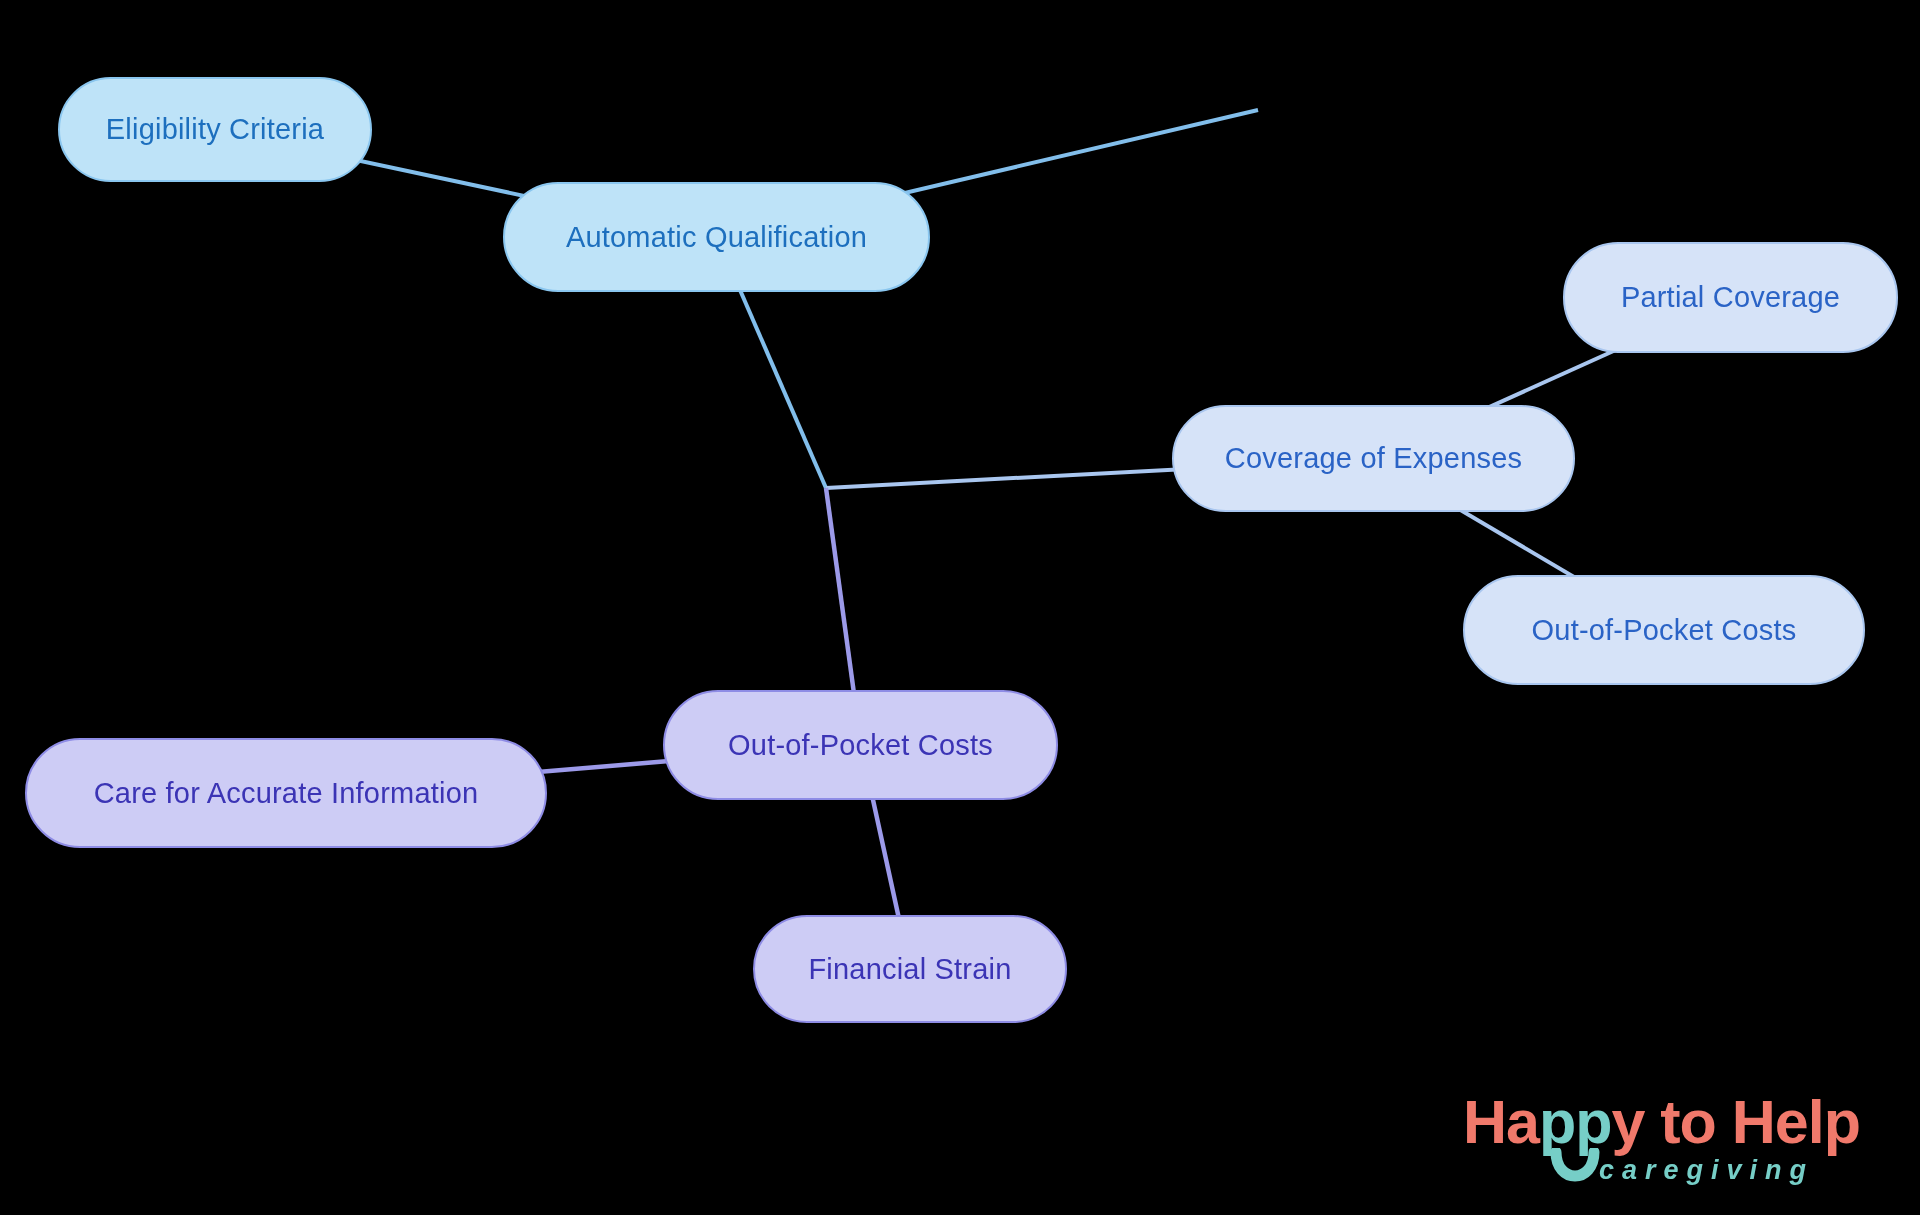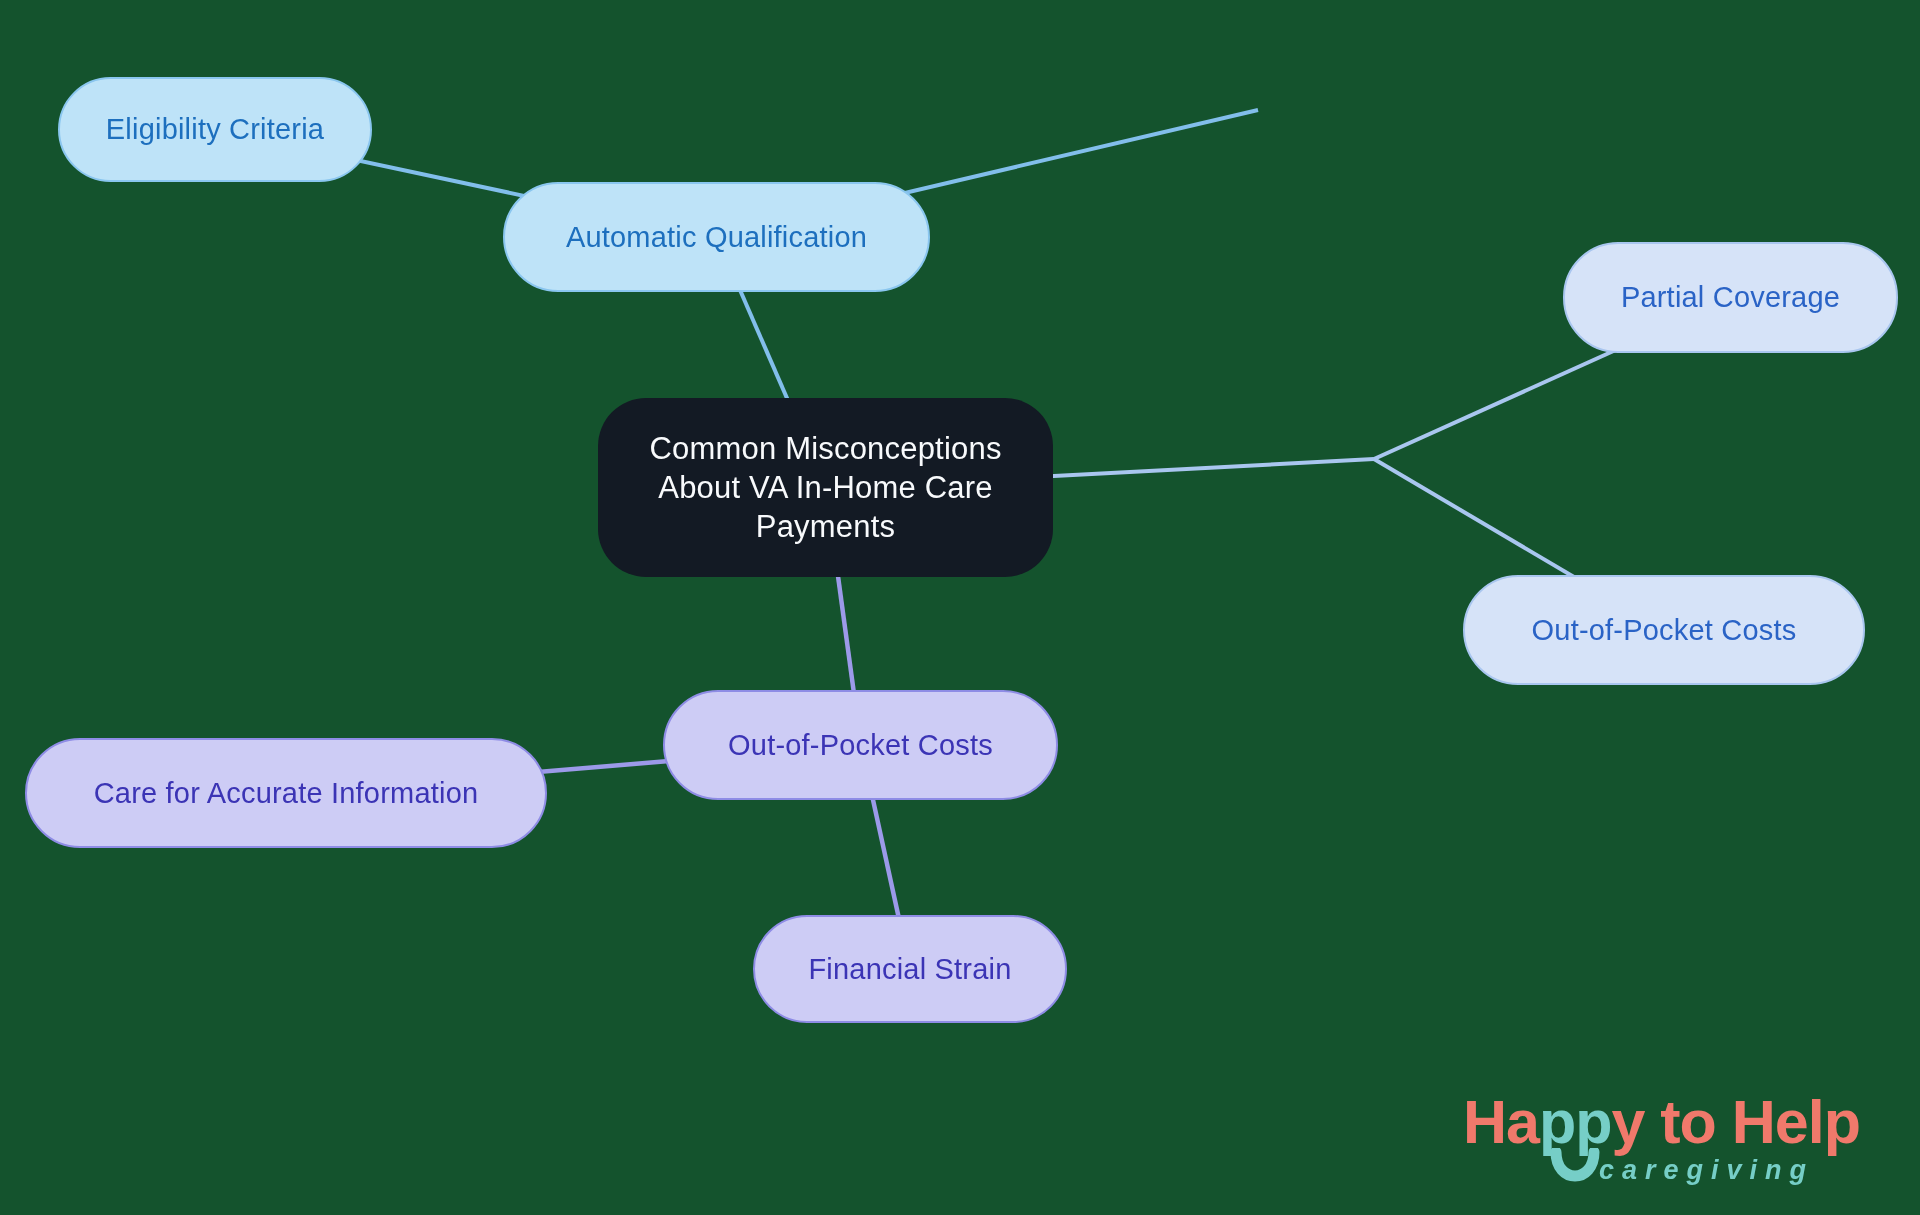--- a/index.html
+++ b/index.html
@@ -5,21 +5,21 @@
   html, body {
     margin: 0;
     padding: 0;
     background: #ffffff;
     font-family: "Liberation Sans", "DejaVu Sans", sans-serif;
   }
   .canvas {
     position: relative;
     width: 1920px;
     height: 1215px;
-    background: #14532d;
+    background: #000000;
     overflow: hidden;
   }
   svg.edges {
     position: absolute;
     left: 0; top: 0;
     width: 1920px; height: 1215px;
     z-index: 0;
   }
   .edge-blue   { stroke: #82BEEB; stroke-width: 4; }
   .edge-peri   { stroke: #A9C6EF; stroke-width: 4; }
@@ -131,30 +131,28 @@
 
   <div class="node sky n-autoqual">
     <span>Automatic Qualification</span>
   </div>
 
 
   <div class="node peri n-partial">
     <span>Partial Coverage</span>
   </div>
 
+  <div class="node peri n-coverage">
+    <span>Coverage of Expenses</span>
+  </div>
 
   <div class="node peri n-oop-blue">
     <span>Out-of-Pocket Costs</span>
   </div>
 
-  <div class="node central n-central">
-    <div>Common Misconceptions</div>
-    <div>About VA In-Home Care</div>
-    <div>Payments</div>
-  </div>
 
   <div class="node lav n-oop-purple">
     <span>Out-of-Pocket Costs</span>
   </div>
 
   <div class="node lav n-needinfo">
     <span>Care for Accurate Information</span>
   </div>
 
   <div class="node lav n-finstrain">

